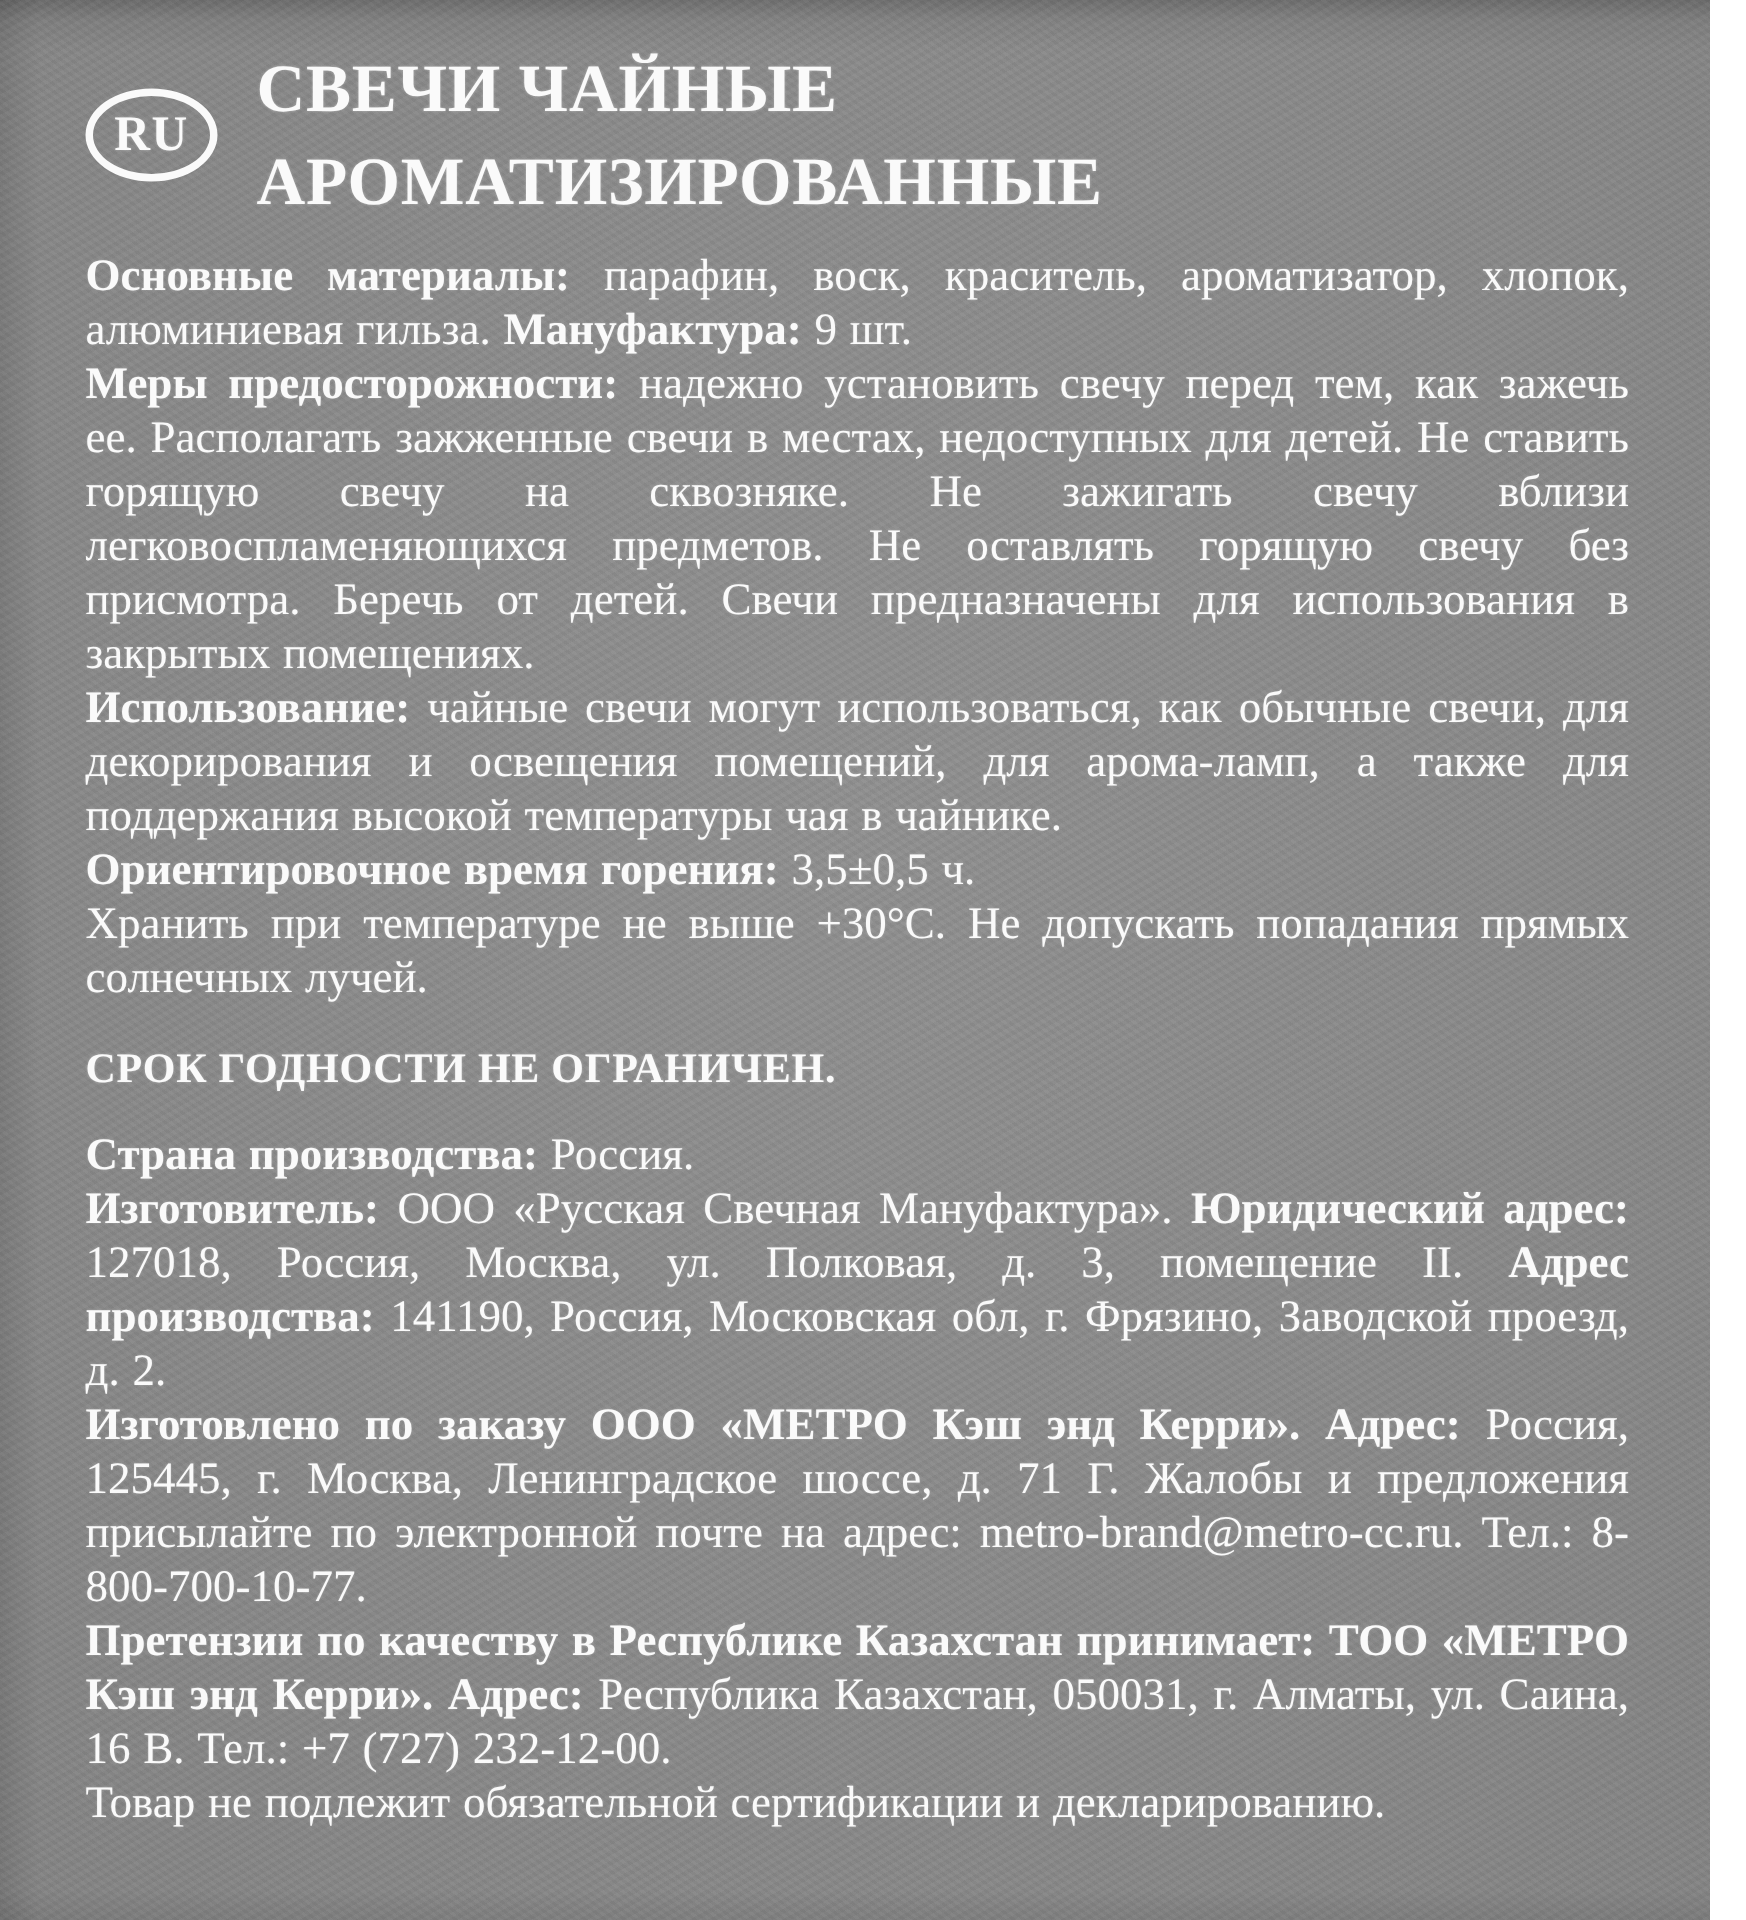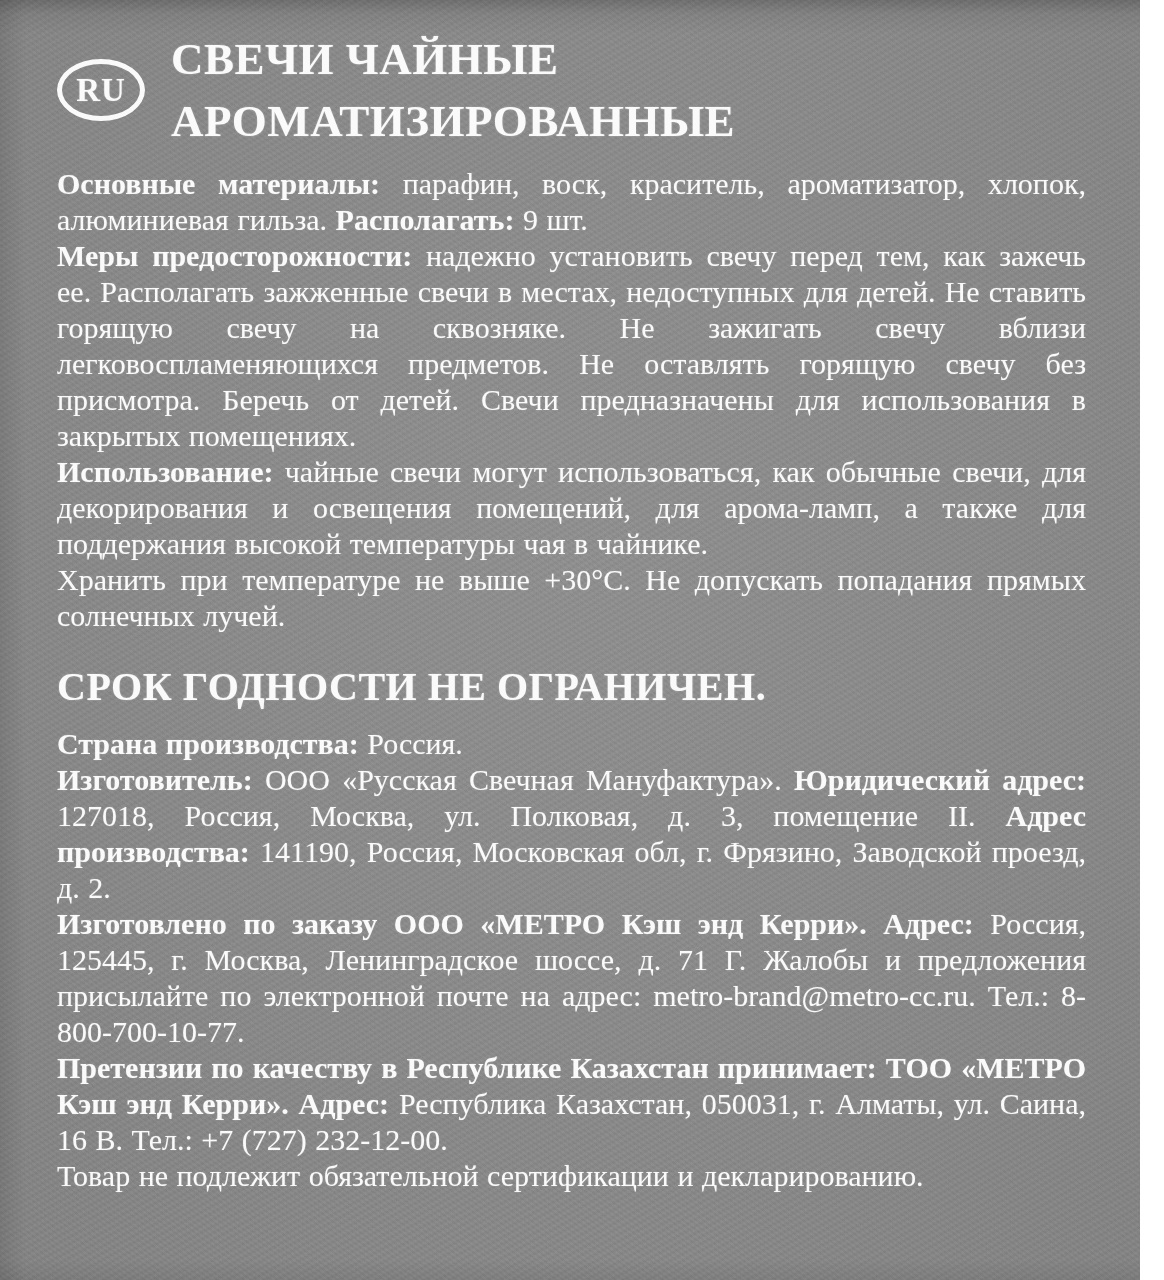--- a/index.html
+++ b/index.html
@@ -33,44 +33,45 @@
   }
 
   p.body {
     font-size:30px; line-height:36px; text-align:justify;
     text-shadow:0 0 1.5px rgba(255,255,255,0.30);
     word-spacing:1px;
   }
   p.body b { font-weight:bold; }
 
   .shelf-life {
-    font-weight:bold; font-size:40px; line-height:50px; letter-spacing:0.5px;
-    margin:28px 0 14px 0; text-shadow:0 0 2px rgba(255,255,255,0.35);
+    font-weight:bold; font-size:28px; line-height:50px; letter-spacing:0.5px;
+    margin:18px 0 14px 0; text-shadow:0 0 2px rgba(255,255,255,0.35);
   }
 </style>
 </head>
 <body>
 
 <div class="label">
 
   <div class="title">
     <div class="title-row">
       <span class="badge">
         <span>RU</span>
       </span>
       <span>СВЕЧИ ЧАЙНЫЕ АРОМАТИЗИРОВАННЫЕ</span>
     </div>
   </div>
 
-  <p class="body"><b>Основные материалы:</b><span> парафин, воск, краситель, ароматизатор, хлопок, алюминиевая гильза. </span><b>Располагать:</b><span> 9 шт.</span></p>
+  <p class="body"><b>Основные материалы:</b><span> парафин, воск, краситель, ароматизатор, хлопок, алюминиевая гильза. </span><b>Мануфактура:</b><span> 9 шт.</span></p>
 
   <p class="body"><b>Меры предосторожности:</b><span> надежно установить свечу перед тем, как зажечь ее. Располагать зажженные свечи в местах, недоступных для детей. Не ставить горящую свечу на сквозняке. Не зажигать свечу вблизи легковоспламеняющихся предметов. Не оставлять горящую свечу без присмотра. Беречь от детей. Свечи предназначены для использования в закрытых помещениях.</span></p>
 
   <p class="body"><b>Использование:</b><span> чайные свечи могут использоваться, как обычные свечи, для декорирования и освещения помещений, для арома-ламп, а также для поддержания высокой температуры чая в чайнике.</span></p>
 
+  <p class="body"><b>Ориентировочное время горения:</b><span> 3,5±0,5 ч.</span></p>
 
   <p class="body"><span>Хранить при температуре не выше +30°С. Не допускать попадания прямых солнечных лучей.</span></p>
 
   <div class="shelf-life">СРОК ГОДНОСТИ НЕ ОГРАНИЧЕН.</div>
 
   <p class="body"><b>Страна производства:</b><span> Россия.</span></p>
 
   <p class="body"><b>Изготовитель:</b><span> ООО «Русская Свечная Мануфактура». </span><b>Юридический адрес:</b><span> 127018, Россия, Москва, ул. Полковая, д. 3, помещение II. </span><b>Адрес производства:</b><span> 141190, Россия, Московская обл, г. Фрязино, Заводской проезд, д. 2.</span></p>
 
   <p class="body"><b>Изготовлено по заказу ООО «МЕТРО Кэш энд Керри». Адрес:</b><span> Россия, 125445, г. Москва, Ленинградское шоссе, д. 71 Г. Жалобы и предложения присылайте по электронной почте на адрес: metro-brand@metro-cc.ru. Тел.: 8-800-700-10-77.</span></p>

